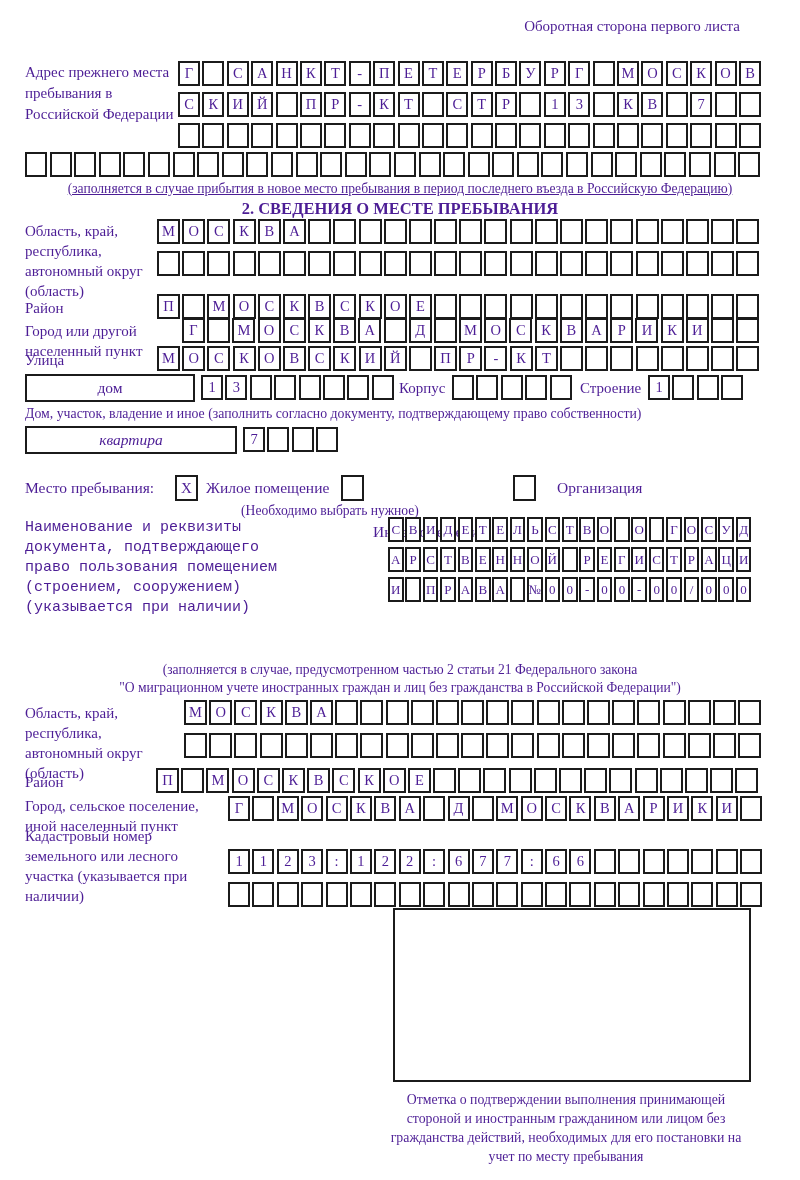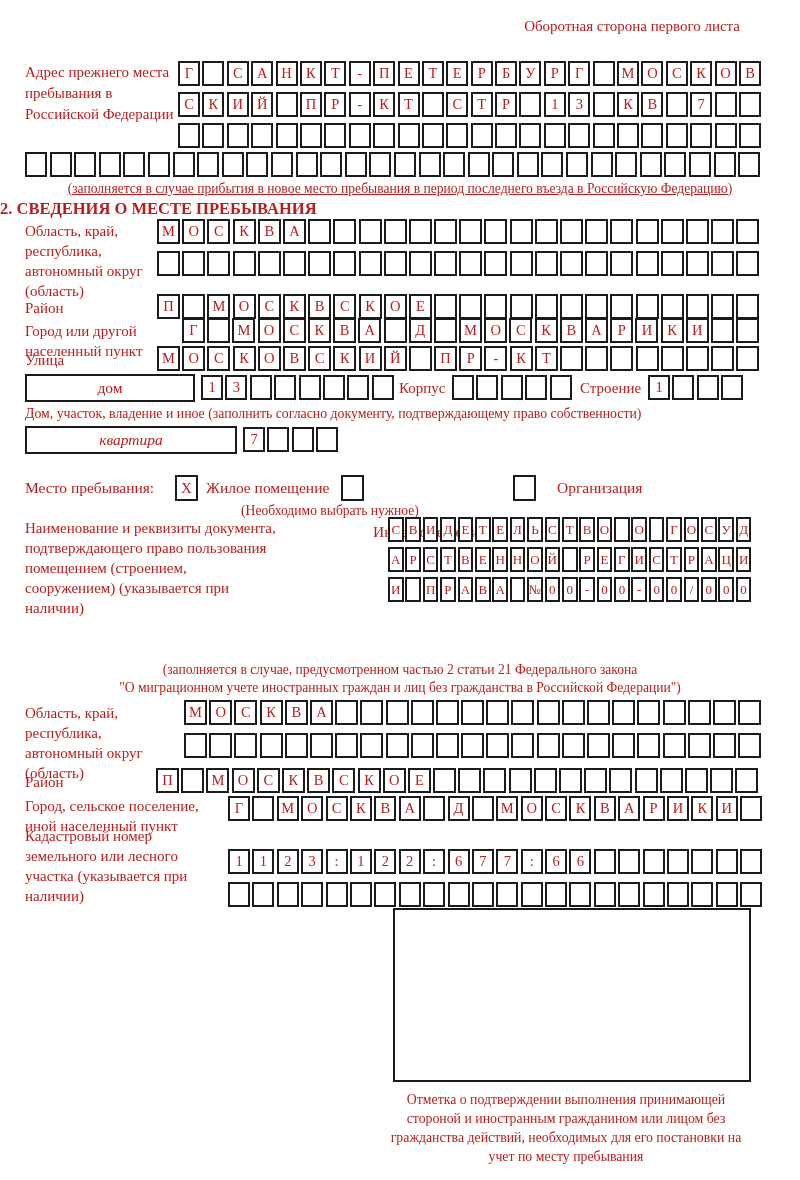--- a/index.html
+++ b/index.html
@@ -1,28 +1,28 @@
 <!DOCTYPE html>
 <html><head>
 <meta charset="utf-8">
 <style>
   html,body{margin:0;padding:0;background:#fff;}
   .page{position:relative;width:800px;height:1180px;background:#ffffff;
-        font-family:"Liberation Serif", serif;color:#b91c1c;overflow:hidden;}
+        font-family:"Liberation Serif", serif;color:#4c1d95;overflow:hidden;}
   .abs{position:absolute;}
   .hdr{font-size:15px;text-align:right;}
   .lbl{font-size:15px;line-height:20px;}
   .cellrow{display:flex;}
   .cell{box-sizing:border-box;flex:none;width:22px;height:25px;border:2px solid #1b1b1b;
         margin-right:2.4px;display:flex;align-items:center;justify-content:center;
         font-size:14.5px;background:#fff;}
   .p25 .cell{width:23px;margin-right:2.2px;}
   .p246 .cell{margin-right:2.6px;}
   .sm .cell{width:15.6px;margin-right:1.8px;font-size:13px;}
-  .heading{font-size:16.5px;font-weight:bold;width:100%;}
+  .heading{font-size:16.5px;font-weight:bold;text-align:center;width:100%;}
   .note{font-size:13.6px;text-align:center;width:100%;}
   .caption{font-size:13.8px;}
   .boxfield{box-sizing:border-box;border:2px solid #1b1b1b;height:28px;display:flex;
             align-items:center;justify-content:center;font-size:15.5px;background:#fff;}
   .checkbox{box-sizing:border-box;width:23px;height:26px;border:2px solid #1b1b1b;
             display:flex;align-items:center;justify-content:center;font-size:15px;background:#fff;}
   .opt-label{font-size:15.5px;}
   .stamp-box{box-sizing:border-box;border:2px solid #1b1b1b;background:#fff;}
   .stamp-cap{font-size:13.8px;line-height:19px;text-align:center;}
 </style>
@@ -323,21 +323,21 @@
 
   <div class="abs opt-label" style="top:479px;left:25px;">Место пребывания:</div>
   <div class="abs checkbox" style="top:475px;left:175px;">X</div>
   <div class="abs opt-label" style="top:479px;left:206px;">Жилое помещение</div>
   <div class="abs checkbox" style="top:475px;left:341px;"></div>
   <div class="abs opt-label" style="top:479px;left:373px;margin-top:44px;">Иное помещение</div>
   <div class="abs checkbox" style="top:475px;left:513px;"></div>
   <div class="abs opt-label" style="top:479px;left:557px;">Организация</div>
   <div class="abs note" style="top:503px;left:180px;width:300px;">(Необходимо выбрать нужное)</div>
 
-  <div class="abs lbl" style="top:518px;left:25px;width:255px;">Наименование и реквизиты документа, подтверждающего право пользования помещением (строением, сооружением) (указывается при наличии)</div>
+  <div class="abs lbl" style="top:518px;left:25px;width:255px;font-family:Liberation Mono, monospace;">Наименование и реквизиты документа, подтверждающего право пользования помещением (строением, сооружением) (указывается при наличии)</div>
   <div class="abs cellrow sm" style="top:517px;left:388px;">
       <span class="cell">С</span>
       <span class="cell">В</span>
       <span class="cell">И</span>
       <span class="cell">Д</span>
       <span class="cell">Е</span>
       <span class="cell">Т</span>
       <span class="cell">Е</span>
       <span class="cell">Л</span>
       <span class="cell">Ь</span>

